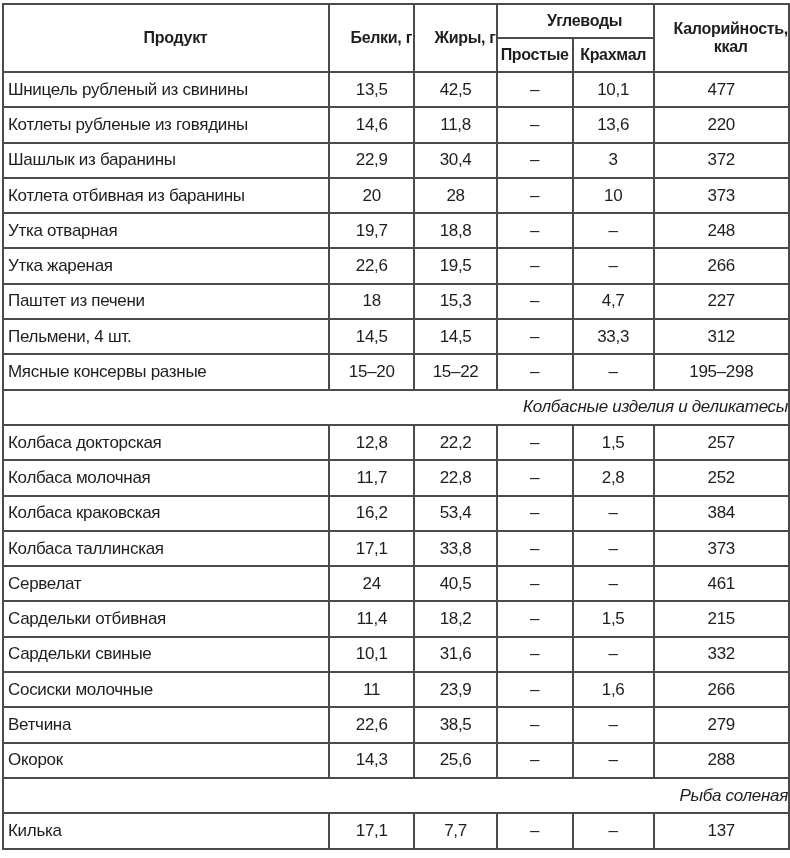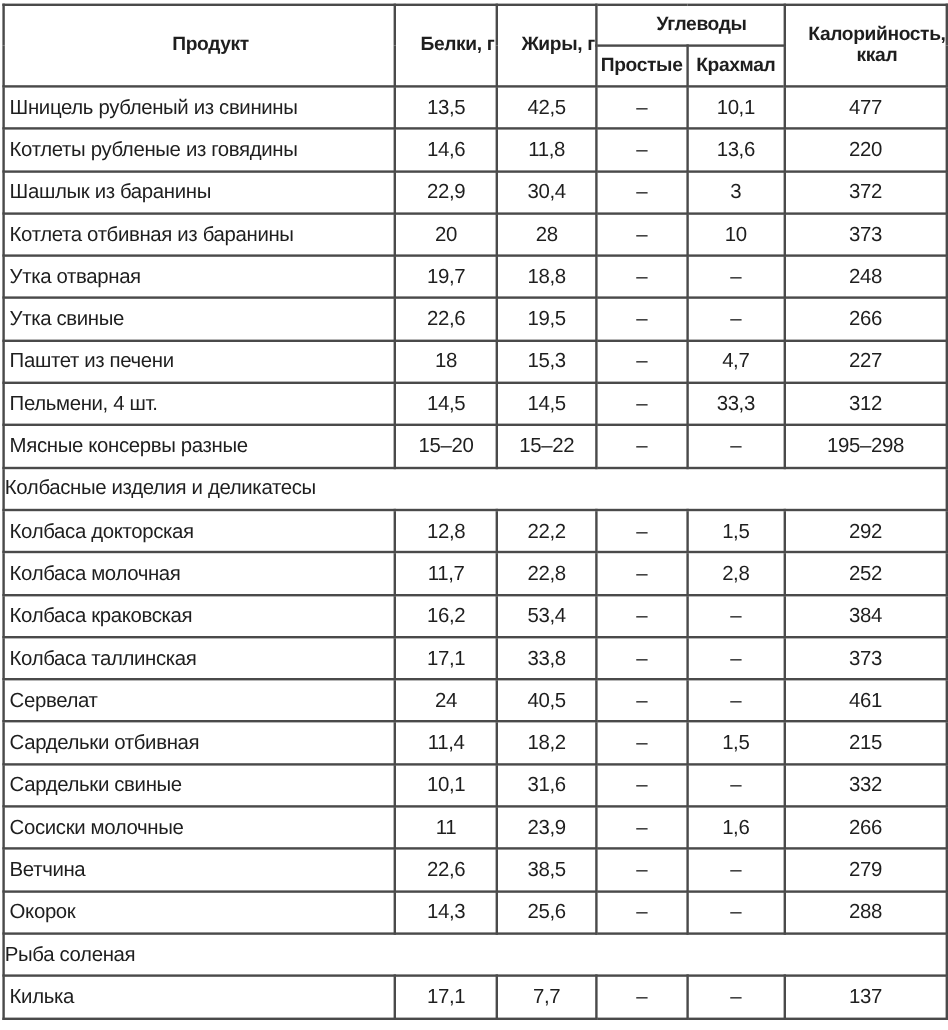--- a/index.html
+++ b/index.html
@@ -19,21 +19,21 @@
     height:33.3px;
     text-align:center;
     vertical-align:middle;
     white-space:nowrap;
     overflow:hidden;
   }
   .tbl th { font-weight:bold; font-size:16px; }
   .tbl th.h1 { height:32px;padding-left:19px; }
   .tbl th.h2 { height:32px; }
   .tbl td.prod { text-align:left; padding-left:4px;margin-top:30px; }
-  .tbl td.section { text-align:left; }
+  .tbl td.section { font-style:italic; text-align:right; }
   .col-prod { width:339px; }
   .col-b { width:86px; }
   .col-z { width:74px; }
   .col-p { width:77px; }
   .col-k { width:83px; }
   .col-c { width:123px; }
 </style>
 </head>
 <body>
 
@@ -97,21 +97,21 @@
       </tr>
       <tr>
         <td class="prod">Утка отварная</td>
         <td>19,7</td>
         <td>18,8</td>
         <td>–</td>
         <td>–</td>
         <td>248</td>
       </tr>
       <tr>
-        <td class="prod">Утка свиные</td>
+        <td class="prod">Утка жареная</td>
         <td>22,6</td>
         <td>19,5</td>
         <td>–</td>
         <td>–</td>
         <td>266</td>
       </tr>
       <tr>
         <td class="prod">Паштет из печени</td>
         <td>18</td>
         <td>15,3</td>
@@ -137,21 +137,21 @@
       </tr>
       <tr>
         <td colspan="6" class="section">Колбасные изделия и деликатесы</td>
       </tr>
       <tr>
         <td class="prod">Колбаса докторская</td>
         <td>12,8</td>
         <td>22,2</td>
         <td>–</td>
         <td>1,5</td>
-        <td>292</td>
+        <td>257</td>
       </tr>
       <tr>
         <td class="prod">Колбаса молочная</td>
         <td>11,7</td>
         <td>22,8</td>
         <td>–</td>
         <td>2,8</td>
         <td>252</td>
       </tr>
       <tr>

